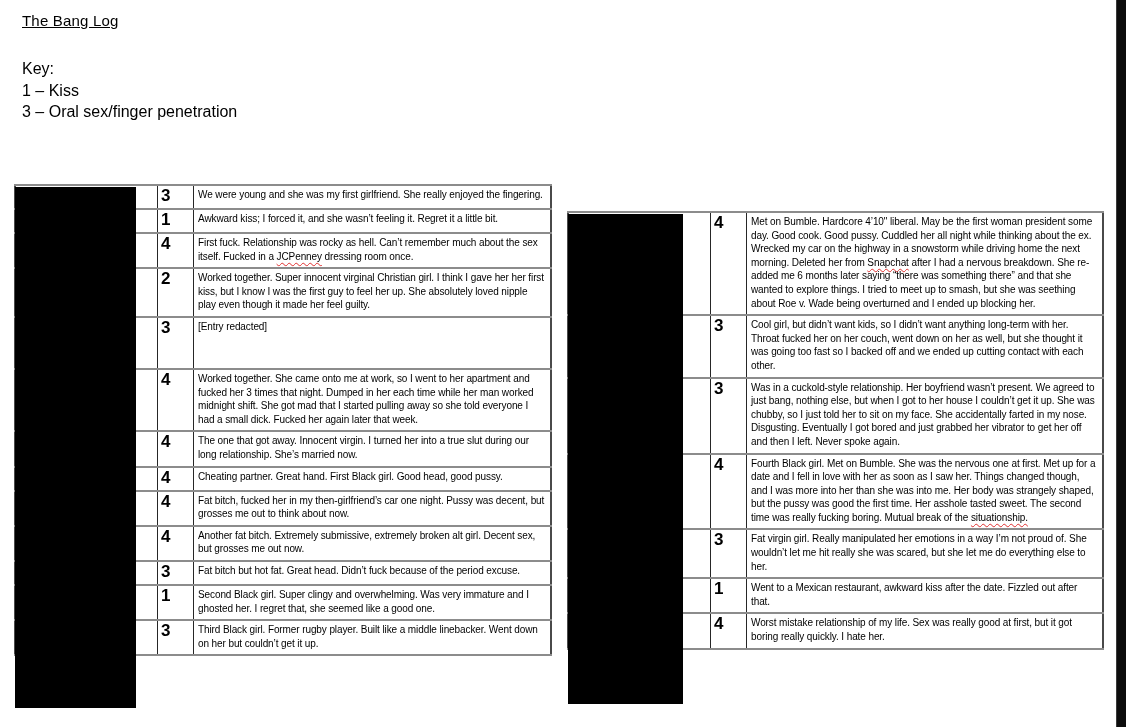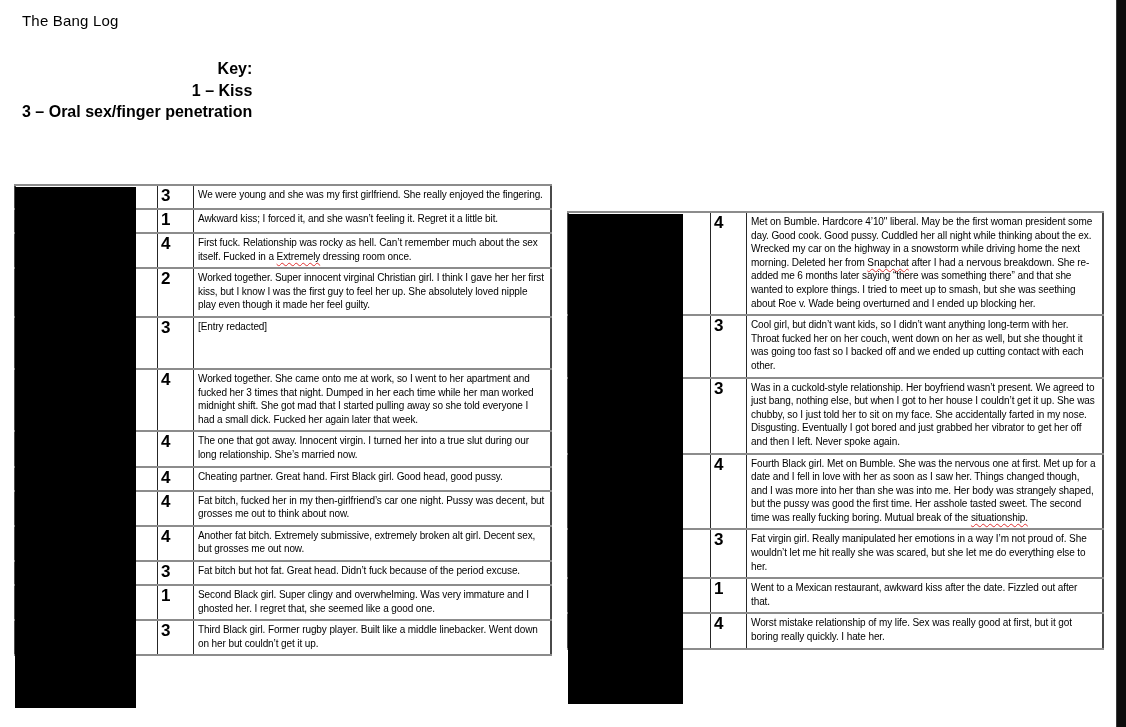--- a/index.html
+++ b/index.html
@@ -2,25 +2,25 @@
 <html><head>
 <meta charset="utf-8">
 <style>
   html, body { margin: 0; padding: 0; }
   body {
     width: 1126px; height: 727px; position: relative; overflow: hidden;
     background: #ffffff; font-family: "Liberation Sans", sans-serif; color: #111;
   }
   .doc-title {
     position: absolute; left: 22px; top: 12px;
-    font-size: 15px; font-weight: 500; letter-spacing: 0.2px; color: #000;
+    font-size: 15px; font-weight: 500; letter-spacing: 0.2px; color: #000; text-decoration: underline;
   }
   .key-block {
     position: absolute; left: 22px; top: 58px;
-    font-size: 16px; font-weight: 700; line-height: 21.5px; color: #000; text-align: right;
+    font-size: 16px; font-weight: 400; line-height: 21.5px; color: #000;
   }
   .log-table-wrap { position: absolute; }
   #left-table-wrap  { left: 14px;  top: 184px; width: 538px; }
   #right-table-wrap { left: 567px; top: 211px; width: 537px; }
   table.log-table {
     border-collapse: collapse; table-layout: fixed; width: 100%;
     border: 2px solid #4a4a4a;
   }
   table.log-table td {
     border-left: 1px solid #262626; border-right: 1px solid #262626;
@@ -72,21 +72,21 @@
           <td class="note-cell">We were young and she was my first girlfriend. She really enjoyed the fingering.</td>
         </tr>
         <tr>
           <td class="name-cell"></td>
           <td class="rating-cell">1</td>
           <td class="note-cell">Awkward kiss; I forced it, and she wasn’t feeling it. Regret it a little bit.</td>
         </tr>
         <tr>
           <td class="name-cell"></td>
           <td class="rating-cell">4</td>
-          <td class="note-cell">First fuck. Relationship was rocky as hell. Can’t remember much about the sex itself. Fucked in a <span class="sq">Extremely</span> dressing room once.</td>
+          <td class="note-cell">First fuck. Relationship was rocky as hell. Can’t remember much about the sex itself. Fucked in a <span class="sq">JCPenney</span> dressing room once.</td>
         </tr>
         <tr>
           <td class="name-cell"></td>
           <td class="rating-cell">2</td>
           <td class="note-cell">Worked together. Super innocent virginal Christian girl. I think I gave her her first kiss, but I know I was the first guy to feel her up. She absolutely loved nipple play even though it made her feel guilty.</td>
         </tr>
         <tr>
           <td class="name-cell"></td>
           <td class="rating-cell">3</td>
           <td class="note-cell redacted-note">[Entry redacted]</td>

